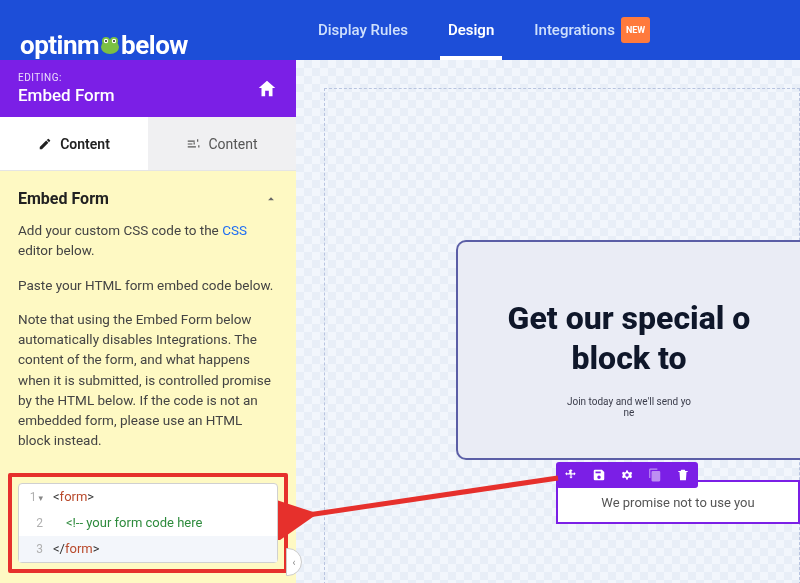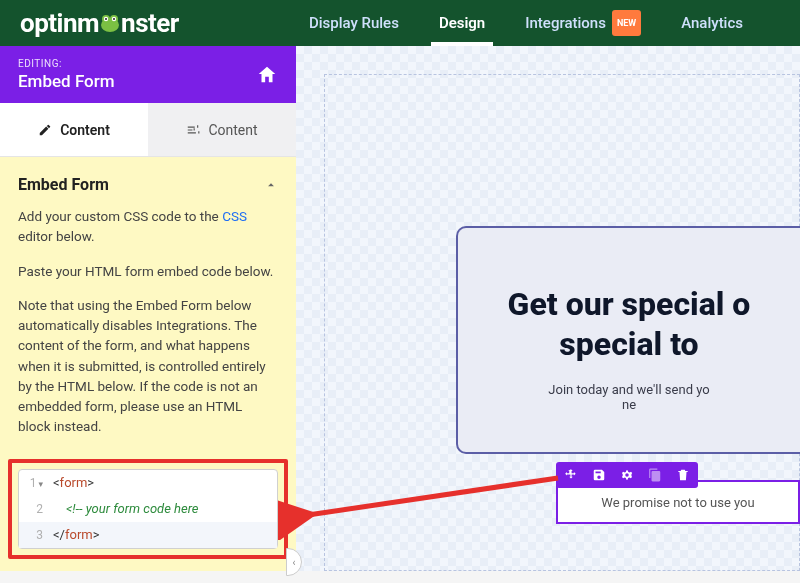--- a/index.html
+++ b/index.html
@@ -1,17 +1,17 @@
 <!DOCTYPE html>
 <html><head>
 <meta charset="utf-8">
 <style>
 *{box-sizing:border-box;margin:0;padding:0;font-family:-apple-system,BlinkMacSystemFont,"Segoe UI",Roboto,sans-serif}
 body{width:800px;height:583px;overflow:hidden;background:#f5f5f5;position:relative}
-.topbar{background:#14532d;height:46px;display:flex;align-items:center;padding:0 20px}
+.topbar{background:#1d4ed8;height:60px;display:flex;align-items:flex-end;padding:0 20px}
 .logo{font-size:26px;font-weight:700;color:#fff;letter-spacing:-.5px;display:flex;align-items:center}
 .logo .mon{display:inline-flex;align-items:center}
 .nav{display:flex;margin-left:130px;gap:40px;align-items:center;height:100%}
 .nav-item{color:#cfe0fc;font-size:15px;font-weight:500;height:100%;display:flex;align-items:center;position:relative;cursor:pointer}
 .nav-item.active{color:#fff;font-weight:600}
 .nav-item.active::after{content:'';position:absolute;bottom:0;left:-8px;right:-8px;height:4px;background:#fff}
 .badge-new{background:#ff7a3d;color:#fff;font-size:9px;font-weight:700;padding:8px 5px;border-radius:3px;margin-left:6px}
 .main{display:flex;height:525px}
 .sidebar{width:296px;background:#fef9c3;display:flex;flex-direction:column}
 .purple-header{background:#7b1fe6;color:#fff;padding:12px 18px;display:flex;justify-content:space-between;align-items:center}
@@ -28,27 +28,27 @@
 .section-body p{margin-bottom:14px}
 .css-link{color:#1f6ef3;text-decoration:none}
 .code-wrap{margin:8px;border:4px solid #e6302c;padding:6px;border-radius:2px}
 .code-editor{border:1px solid #d0d0d0;border-radius:4px;background:#fff;font-family:Menlo,Consolas,monospace;font-size:13px}
 .code-line{display:flex;align-items:center;min-height:26px}
 .gut{width:34px;text-align:right;color:#b0b0b0;padding-right:10px;font-size:12px;user-select:none}
 .code-txt{white-space:pre}
 .code-line:nth-child(3){background:#f3f6fb}
 .tag-br{color:#333}
 .tag-nm{color:#b94a2c}
-.cmt{color:#2e8b3d;font-style:italic}
+.cmt{color:#2e8b3d;}
 .fold{font-size:9px;color:#888;margin-left:2px}
 .canvas{flex:1;position:relative;background:repeating-conic-gradient(#e8eef7 0 25%,#f2f6fc 0 50%) 0 0/16px 16px;padding:40px 0 0 40px}
 .inner-border{position:absolute;top:28px;left:28px;right:0;bottom:0;border:1px dashed #b8c4e0}
 .popup{position:absolute;top:180px;left:160px;right:0;background:#eaecf5;border:2px solid #5b5ea6;border-radius:10px 0 0 10px;padding:56px 28px 40px;border-right:none}
 .popup h1{font-size:32px;font-weight:800;color:#0f172a;text-align:center;line-height:1.25}
-.popup .sub{text-align:center;color:#3a3c4a;font-size:13px;margin-top:18px}
+.popup .sub{text-align:center;color:#3a3c4a;font-size:10px;margin-top:18px}
 .toolbar{position:absolute;top:462px;left:556px;background:#7b1fe6;display:flex;align-items:center;padding:6px 8px;gap:14px;border-radius:3px;z-index:5}
 .toolbar .ti{color:#fff;cursor:pointer}
 .toolbar .ti.dim{opacity:.5}
 .selected-block{position:absolute;top:480px;left:556px;right:0;height:44px;border:2px solid #7b1fe6;background:#fff;display:flex;align-items:center;justify-content:center;font-size:13px;color:#555}
 .arrow-svg{position:absolute;top:460px;left:278px;z-index:10;pointer-events:none}
 .collapse-handle{position:absolute;left:286px;top:548px;width:16px;height:28px;background:#fff;border:1px solid #ccc;border-radius:0 14px 14px 0;display:flex;align-items:center;justify-content:center;font-size:10px;color:#888;cursor:pointer}
 svg{display:block}
 </style>
 </head>
 <body>
@@ -60,30 +60,29 @@
         <svg width="22" height="20" viewBox="0 0 22 20">
           <ellipse cx="11" cy="12" rx="9" ry="7" fill="#7bc043"></ellipse>
           <circle cx="7" cy="6" r="4" fill="#7bc043"></circle>
           <circle cx="15" cy="6" r="4" fill="#7bc043"></circle>
           <circle cx="7" cy="6" r="2.2" fill="#fff"></circle>
           <circle cx="15" cy="6" r="2.2" fill="#fff"></circle>
           <circle cx="7" cy="6" r="1" fill="#222"></circle>
           <circle cx="15" cy="6" r="1" fill="#222"></circle>
         </svg>
       </span>
-      <span>nster</span>
+      <span>below</span>
   </div>
   <div class="nav">
     <div class="nav-item">Display Rules</div>
     <div class="nav-item active">Design</div>
     <div class="nav-item">
       <span>Integrations</span>
       <span class="badge-new">NEW</span>
     </div>
-    <div class="nav-item">Analytics</div>
   </div>
 </div>
 
 <div class="main">
   <div class="sidebar">
     <div class="purple-header">
       <div class="txt">
         <span class="editing-label">EDITING:</span>
         <span class="editing-title">Embed Form</span>
       </div>
@@ -111,21 +110,21 @@
       <span>Embed Form</span>
       <svg width="14" height="14" viewBox="0 0 24 24">
           <path fill="#666" d="M7 14l5-5 5 5z"></path>
         </svg>
     </div>
     <div class="section-body">
       <p>
         <span>Add your custom CSS code to the </span><a class="css-link">CSS</a><span> editor below.</span>
       </p>
       <p>Paste your HTML form embed code below.</p>
-      <p>Note that using the Embed Form below automatically disables Integrations. The content of the form, and what happens when it is submitted, is controlled entirely by the HTML below. If the code is not an embedded form, please use an HTML block instead.</p>
+      <p>Note that using the Embed Form below automatically disables Integrations. The content of the form, and what happens when it is submitted, is controlled promise by the HTML below. If the code is not an embedded form, please use an HTML block instead.</p>
     </div>
     <div class="code-wrap">
       <div class="code-editor">
         <div class="code-line">
           <span class="gut">1<span class="fold">▾</span></span>
           <span class="code-txt"><span class="tag-br">&lt;</span><span class="tag-nm">form</span><span class="tag-br">&gt;</span></span>
         </div>
         <div class="code-line">
           <span class="gut">2</span>
           <span class="code-txt">    <span class="cmt">&lt;!-- your form code here</span></span>
@@ -136,21 +135,21 @@
         </div>
       </div>
     </div>
   </div>
 
   <div class="canvas">
     <div class="inner-border"></div>
     <div class="popup">
       <h1>
         <span>Get our special o</span><br>
-        <span>special to</span>
+        <span>block to</span>
       </h1>
       <p class="sub">
         <span>Join today and we'll send yo</span><br>
         <span>ne</span>
       </p>
     </div>
   </div>
 </div>
 
 <div class="toolbar">

